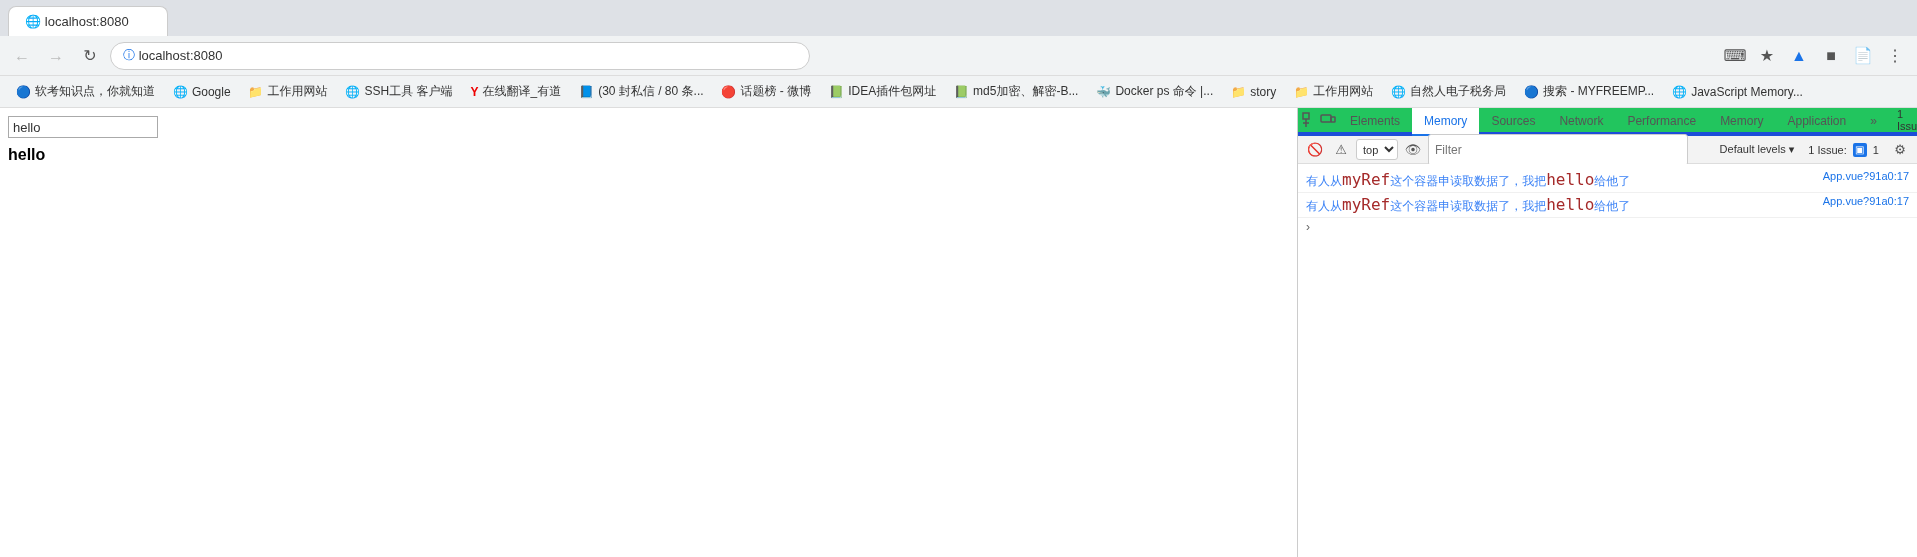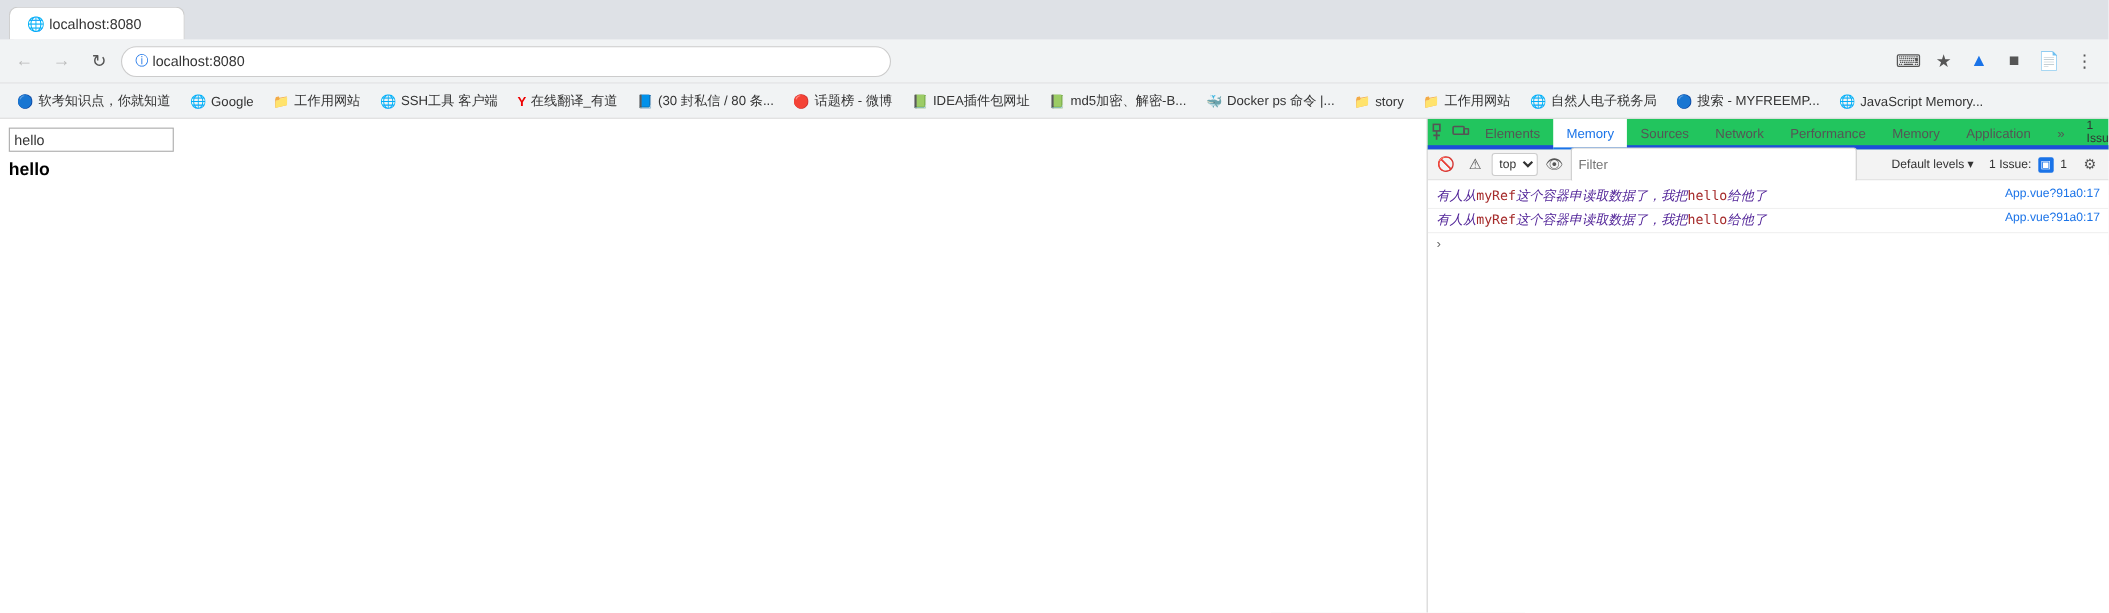--- a/index.html
+++ b/index.html
@@ -50,22 +50,22 @@
     .ct-select { border: 1px solid #ccc; background: #fff; border-radius: 3px; height: 21px; font-size: 11px; color: #333; padding: 0 2px; cursor: pointer; }
     .filter-input { flex: 1; height: 32px; border: 1px solid #ccc; border-radius: 3px; padding: 0 6px; font-size: 12px; background: #fff; }
     .default-levels { display: flex; align-items: center; gap: 2px; font-size: 11px; color: #333; margin-left: auto; padding-right: 4px; cursor: pointer; padding-left: 28px; }
     .issue-badge { display: flex; align-items: center; gap: 3px; font-size: 11px; color: #333; padding: 0 6px; cursor: pointer; }
     .issue-icon { width: 14px; height: 14px; background: #1a73e8; border-radius: 2px; display: flex; align-items: center; justify-content: center; color: #fff; font-size: 10px; }
 
     
     .console-output { flex: 1; overflow-y: auto; padding: 4px 0; background: #fff; }
     .console-line { display: flex; align-items: flex-start; padding: 2px 8px; border-bottom: 1px solid #f0f0f0; min-height: 20px; }
     .console-message { flex: 1; font-size: 12px; color: #333; font-family: monospace; }
-    .console-message .cn-text { color: #4c1d95; font-style: italic; }
-    .console-message .code-inline { color: #a52a2a; font-family: monospace; font-size: 12px; }
+    .console-message .cn-text { color: #3b82f6; }
+    .console-message .code-inline { color: #a52a2a; font-family: monospace; font-size: 16px; }
     .console-source { font-size: 11px; color: #1a73e8; cursor: pointer; margin-left: 24px; white-space: nowrap; }
     .console-prompt { display: flex; align-items: center; padding: 2px 8px; }
     .console-chevron { color: #666; font-size: 12px; margin-right: 4px; }
     .console-caret-input { flex: 1; border: none; outline: none; font-family: monospace; font-size: 12px; }
   </style>
 </head>
 <body>
 
 <div class="browser-chrome">
 

